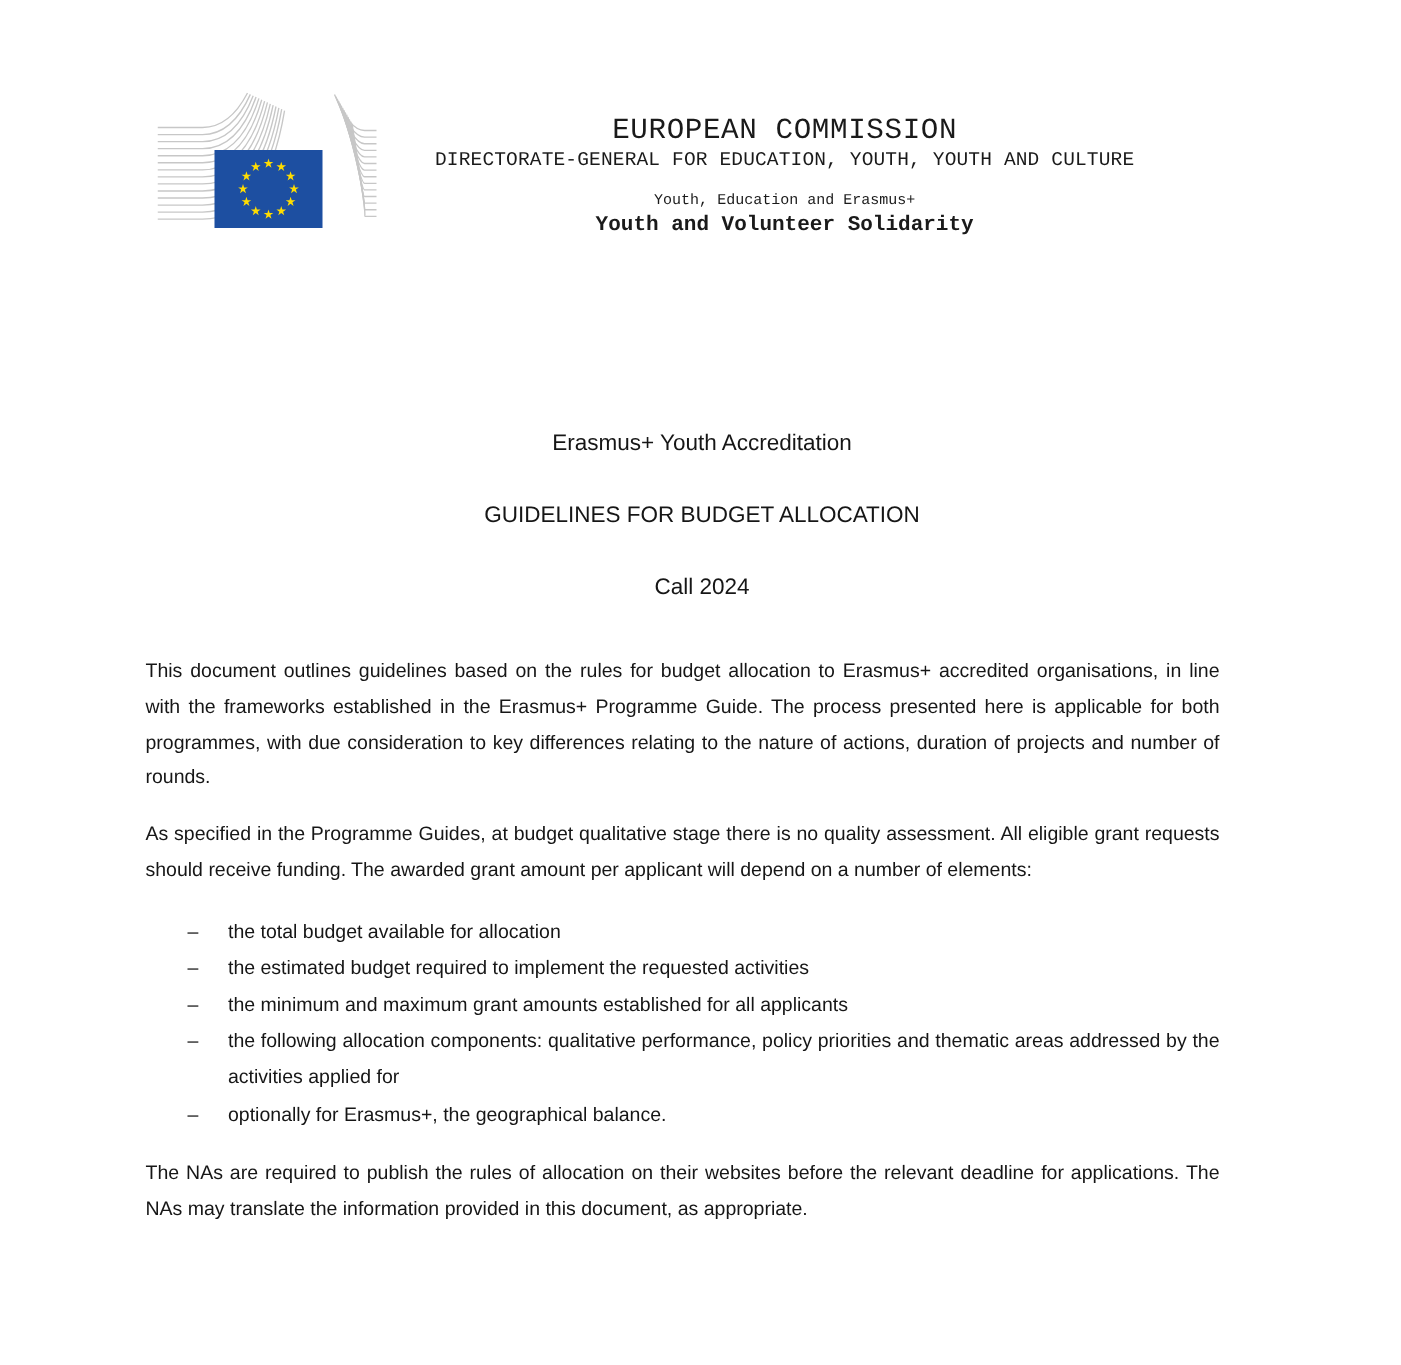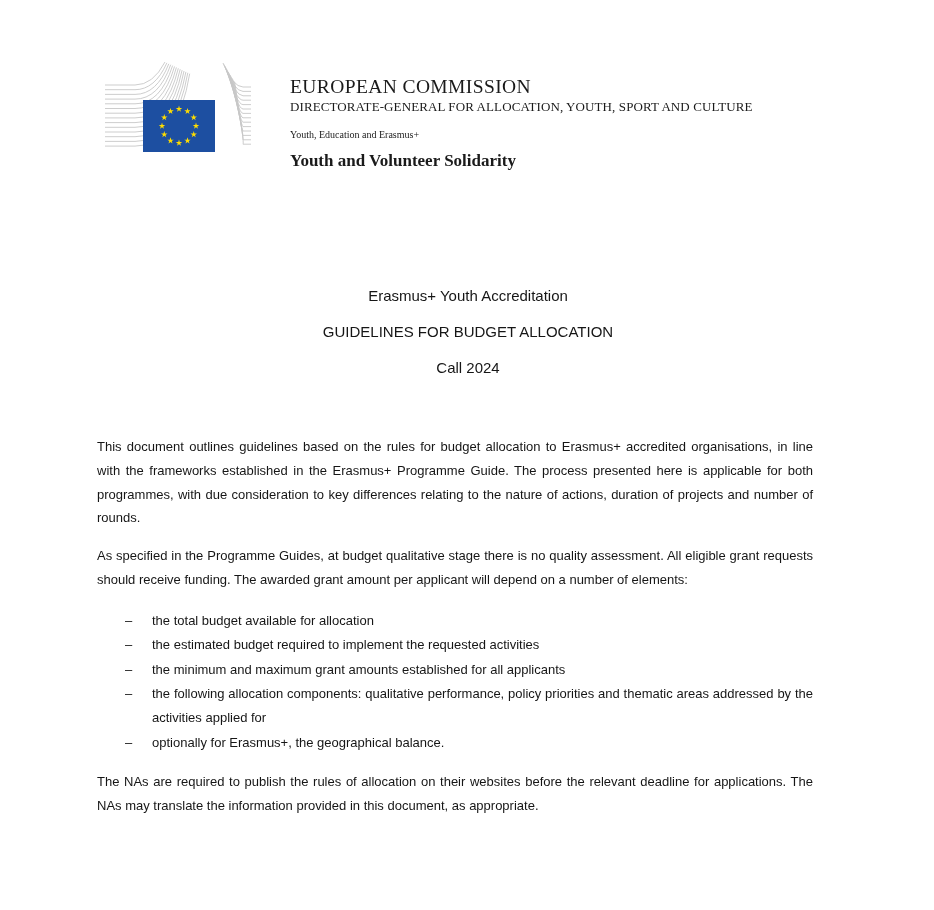--- a/index.html
+++ b/index.html
@@ -21,59 +21,60 @@
     top: 55px;
     width: 160px;
     height: 100px;
   }
   .logo svg { width: 100%; height: 100%; display: block; }
 
   .header-text {
     position: absolute;
     left: 290px;
     top: 77px;
-    font-family: Liberation Serif, serif;
+    font-family: Liberation Mono, monospace;
     color: #1a1a1a;
     white-space: nowrap;
+    text-align: center;
   }
   .org {
     font-size: 19.5px;
     letter-spacing: 0.4px;
     line-height: 20px;
   }
   .dg {
     font-size: 13px;
     letter-spacing: 0.1px;
     line-height: 14px;
     margin-top: 3px;
   }
   .unit1 {
     font-size: 10px;
     line-height: 14px;
     margin-top: 14px;
   }
   .unit2 {
-    font-size: 17px;
+    font-size: 14px;
     line-height: 14px;
     font-weight: bold;
-    margin-top: 12px;
+    margin-top: 1px;
   }
 
   
   .title-block {
     position: absolute;
     left: 110px;
     top: 288px;
     width: 716px;
     text-align: center;
     font-size: 15px;
     font-weight: normal;
     line-height: 16px;
   }
-  .title-block .t2, .title-block .t3 { margin-top: 20px; }
+  .title-block .t2, .title-block .t3 { margin-top: 32px; }
 
   
   .body-text {
     position: absolute;
     left: 97px;
     top: 435px;
     width: 716px;
     font-size: 13px;
     line-height: 23.8px;
     text-align: justify;
@@ -147,21 +148,21 @@
           <polygon points="59.28,76.10 60.04,78.45 62.51,78.45 60.51,79.90 61.28,82.25 59.28,80.80 57.28,82.25 58.04,79.90 56.04,78.45 58.51,78.45" fill="#ffdd00"></polygon>
           <polygon points="57.00,67.60 57.76,69.95 60.23,69.95 58.24,71.40 59.00,73.75 57.00,72.30 55.00,73.75 55.76,71.40 53.77,69.95 56.24,69.95" fill="#ffdd00"></polygon>
           <polygon points="59.28,59.10 60.04,61.45 62.51,61.45 60.51,62.90 61.28,65.25 59.28,63.80 57.28,65.25 58.04,62.90 56.04,61.45 58.51,61.45" fill="#ffdd00"></polygon>
           <polygon points="65.50,52.88 66.26,55.23 68.73,55.23 66.74,56.68 67.50,59.03 65.50,57.58 63.50,59.03 64.26,56.68 62.27,55.23 64.74,55.23" fill="#ffdd00"></polygon>
         </g>
     </svg>
   </div>
 
   <div class="header-text">
     <div class="org">EUROPEAN COMMISSION</div>
-    <div class="dg">DIRECTORATE-GENERAL FOR ALLOCATION, YOUTH, SPORT AND CULTURE</div>
+    <div class="dg">DIRECTORATE-GENERAL FOR EDUCATION, YOUTH, YOUTH AND CULTURE</div>
     <div class="unit1">Youth, Education and Erasmus+</div>
     <div class="unit2">Youth and Volunteer Solidarity</div>
   </div>
 
   <div class="title-block">
     <div class="t1">Erasmus+ Youth Accreditation</div>
     <div class="t2">GUIDELINES FOR BUDGET ALLOCATION</div>
     <div class="t3">Call 2024</div>
   </div>
 

